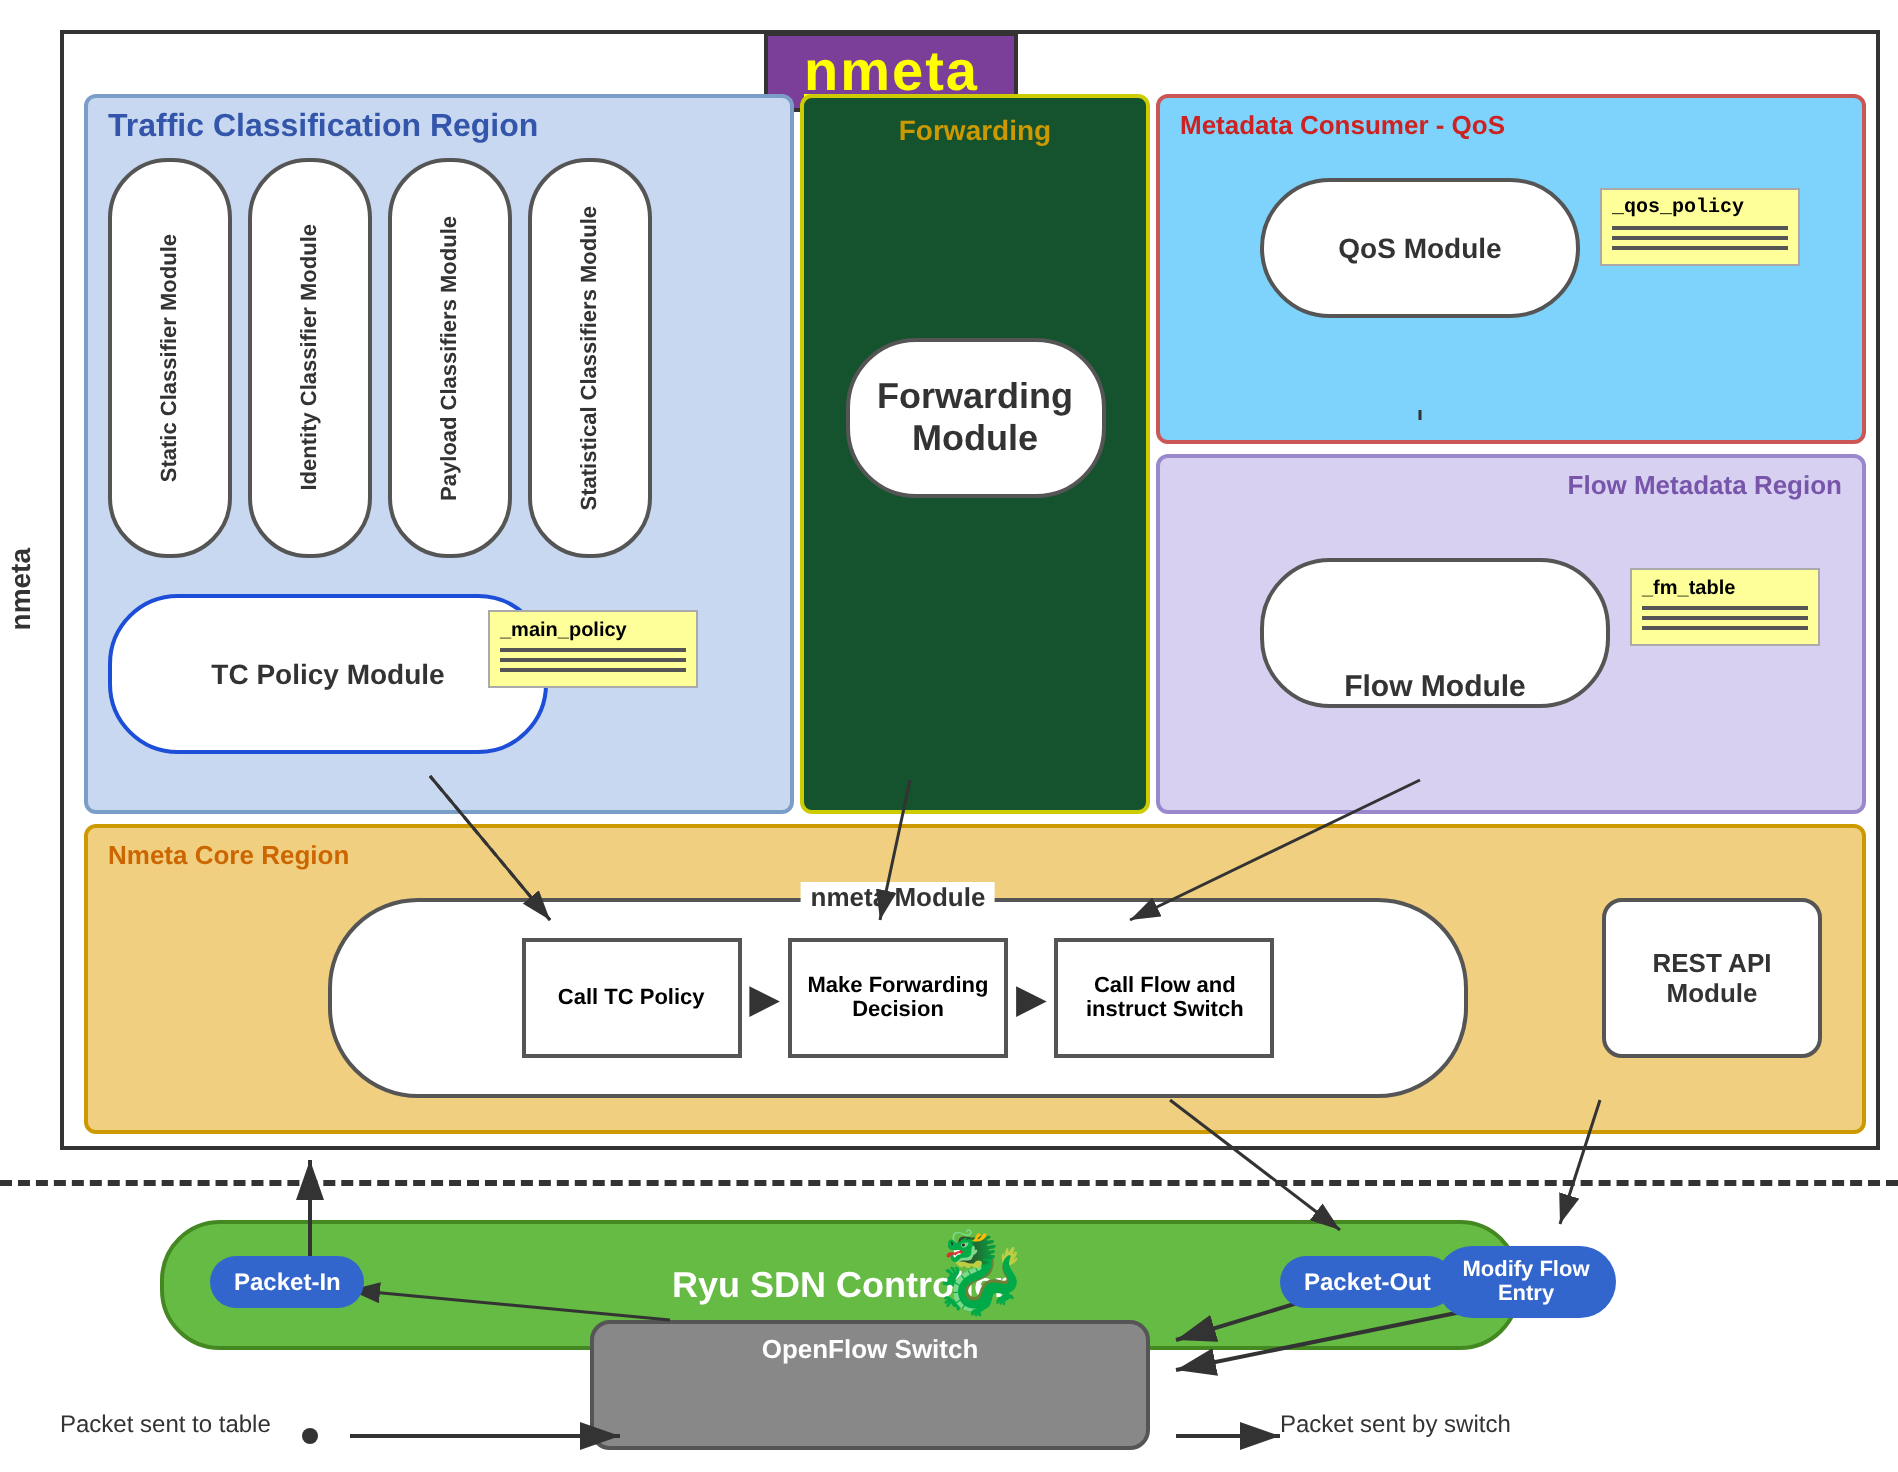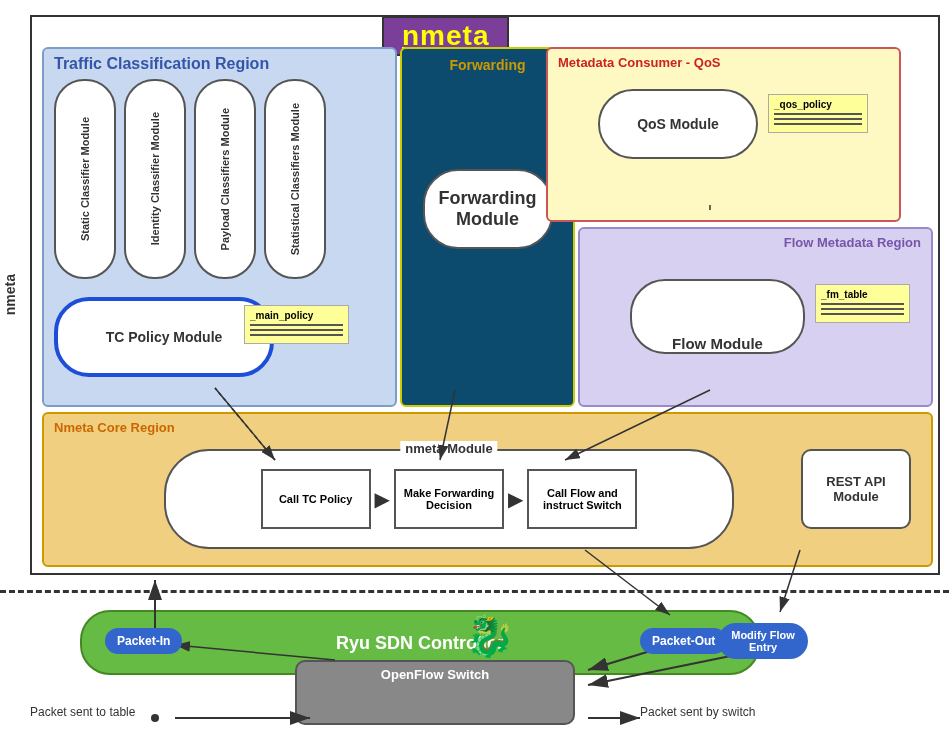--- a/index.html
+++ b/index.html
@@ -78,21 +78,21 @@
       text-align: center;
       color: #333;
       font-weight: bold;
     }
 
     
     .tc-policy-module {
       position: absolute;
       left: 10px; top: 248px;
       width: 220px; height: 80px;
-      border: 4px solid #1d4ed8;
+      border: 2px solid #1d4ed8;
       border-radius: 35px;
       background: #fff;
       display: flex;
       align-items: center;
       justify-content: center;
       font-size: 14px;
       font-weight: bold;
       color: #333;
       text-align: right;
     }
@@ -114,21 +114,21 @@
       height: 2px;
       background: #555;
       margin: 3px 0;
     }
 
     
     .forwarding-region {
       position: absolute;
       left: 368px; top: 30px;
       width: 175px; height: 360px;
-      background: #0c4a6e;
+      background: #14532d;
       border: 2px solid #cccc00;
       border-radius: 6px;
     }
     .forwarding-region-label {
       position: absolute;
       left: 50%; top: 8px;
       transform: translateX(-50%);
       color: #cc9900;
       font-size: 14px;
       font-weight: bold;
@@ -149,23 +149,23 @@
       justify-content: center;
       font-size: 18px;
       font-weight: bold;
       text-align: center;
       color: #333;
     }
 
     
     .qos-region {
       position: absolute;
-      left: 514px; top: 30px;
+      left: 546px; top: 30px;
       width: 355px; height: 175px;
-      background: #fef9c3;
+      background: #7dd3fc;
       border: 2px solid #cc5555;
       border-radius: 6px;
     }
     .qos-region-label {
       position: absolute;
       left: 10px; top: 6px;
       color: #cc2222;
       font-size: 13px;
       font-weight: bold;
     }
@@ -188,20 +188,21 @@
 
     .qos-policy-note {
       position: absolute;
       left: 220px; top: 45px;
       width: 100px;
       background: #ffff99;
       border: 1px solid #aaa;
       padding: 4px 5px;
       font-size: 10px;
       font-weight: bold;
+      font-family: Liberation Mono, monospace;
     }
 
     
     .flow-meta-region {
       position: absolute;
       left: 546px; top: 210px;
       width: 355px; height: 180px;
       background: #d8d0f0;
       border: 2px solid #9988cc;
       border-radius: 6px;

